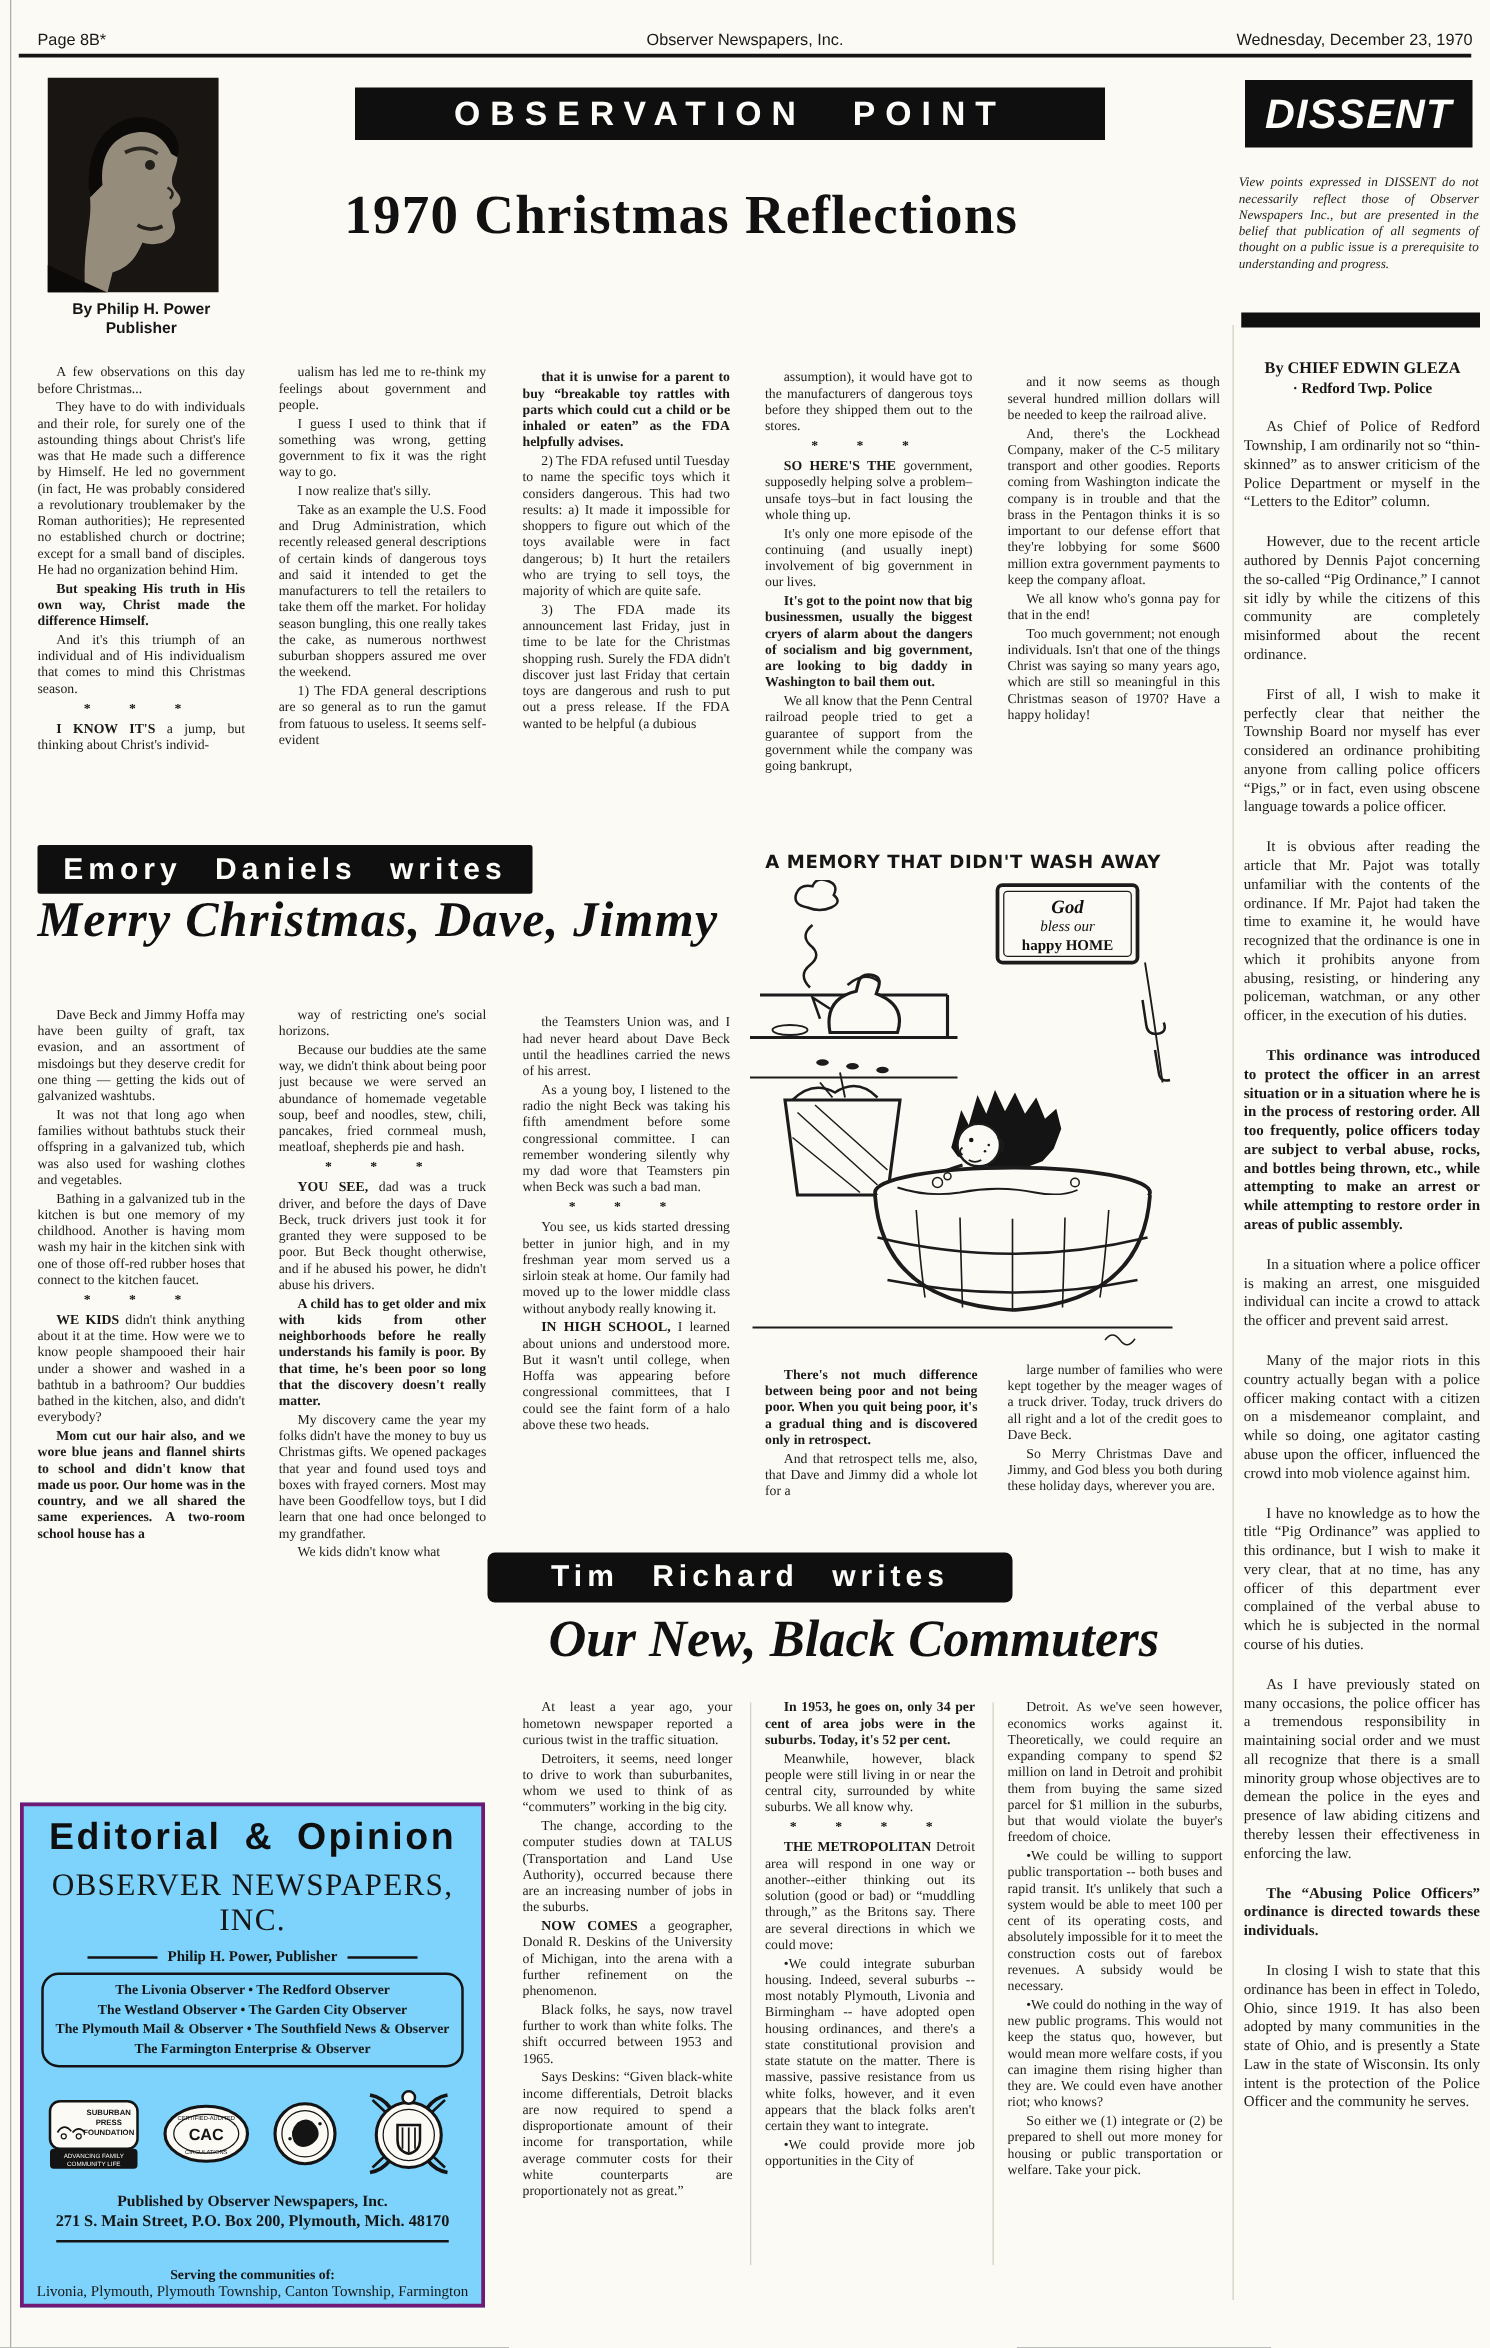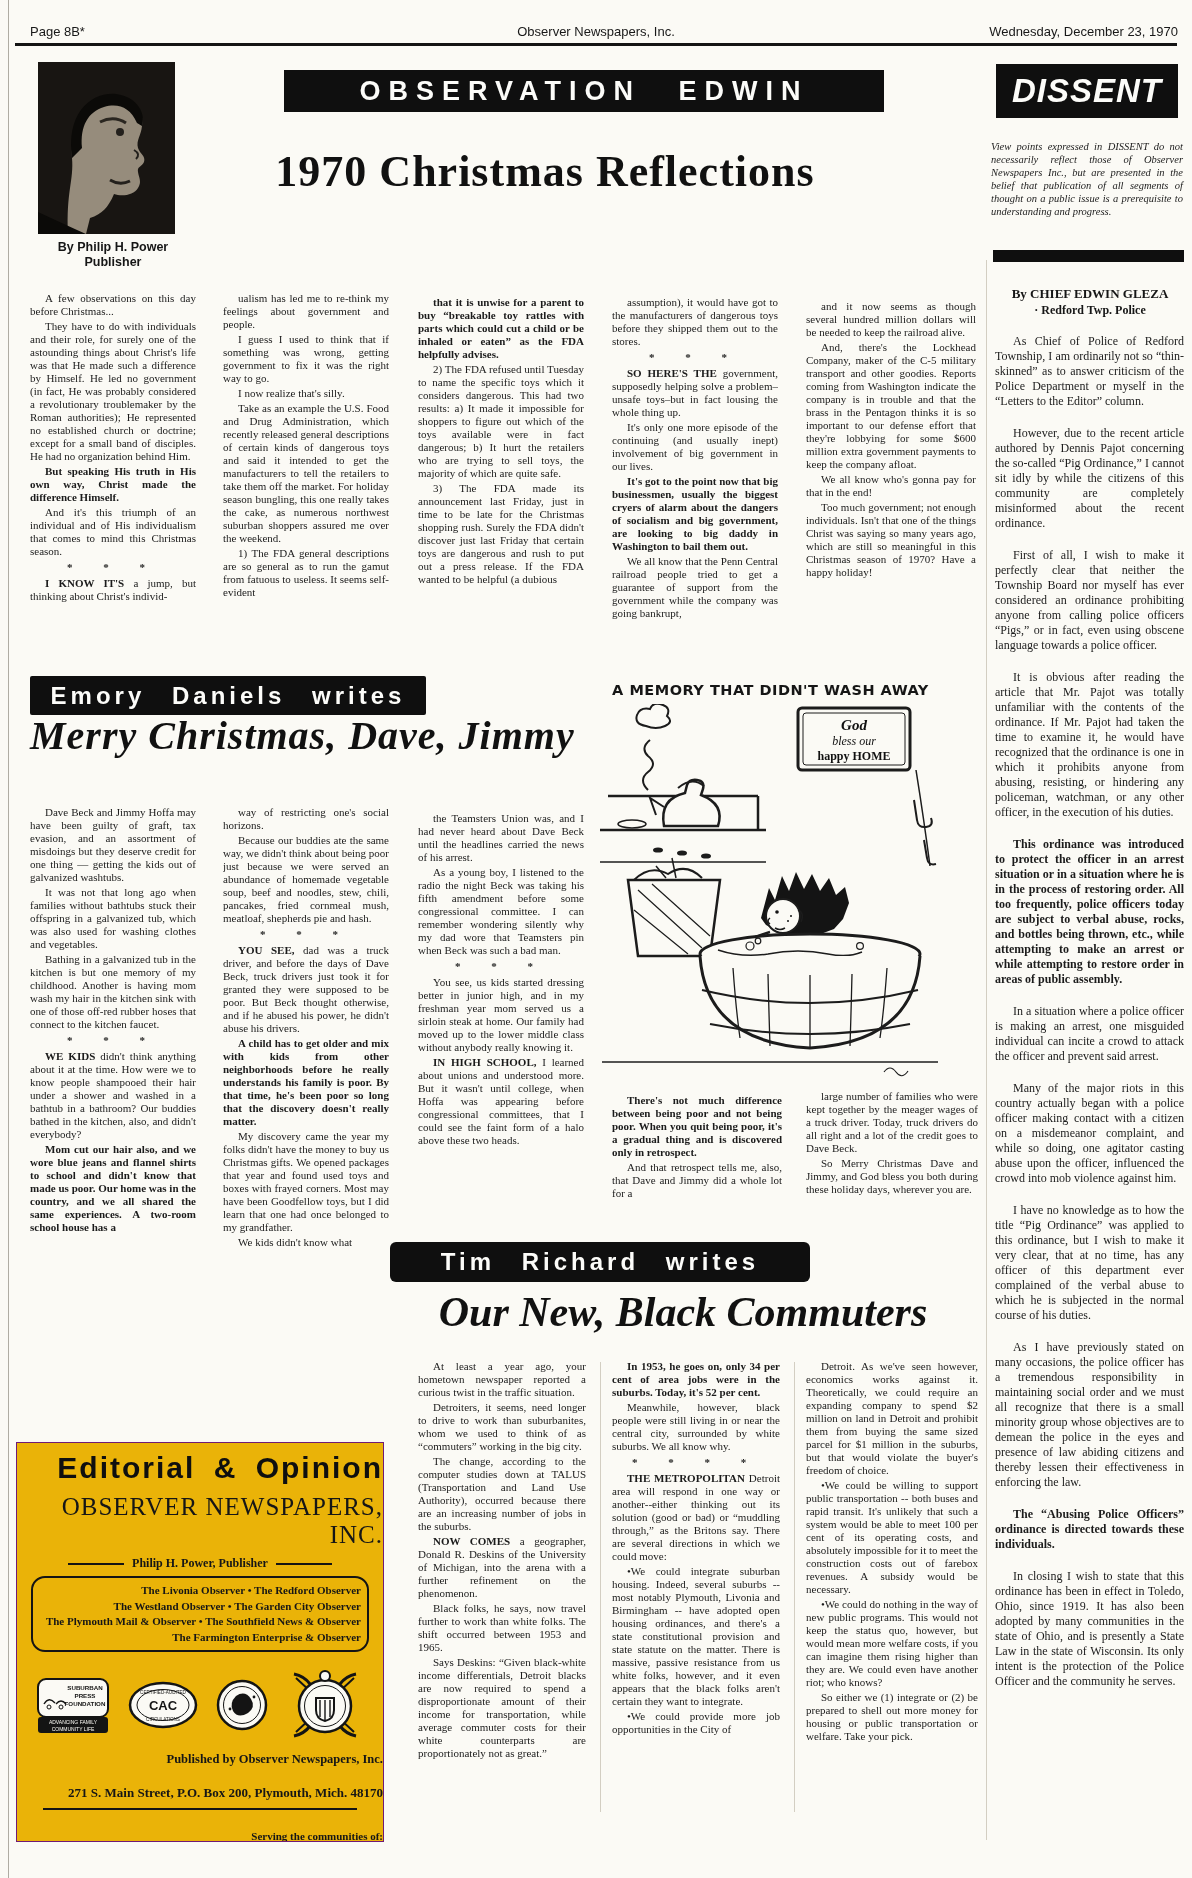--- a/index.html
+++ b/index.html
@@ -46,33 +46,33 @@
   .glezacol p{margin:0 0 17px 0;text-indent:18px;}
 
   .vline{position:absolute;width:1px;background:#d3cec2;}
 
   
   .cartoon-title{position:absolute;left:598px;top:682px;width:345px;text-align:center;
                  font-family:"DejaVu Sans",sans-serif;font-weight:bold;font-size:14.5px;letter-spacing:.5px;}
   .cartoon{position:absolute;left:598px;top:704px;width:345px;height:374px;}
 
   
-  .edbox{position:absolute;left:16px;top:1442px;width:366px;height:398px;border:1px solid #701a75;
-         background:#eab308;overflow:hidden;text-align:right;}
+  .edbox{position:absolute;left:16px;top:1442px;width:366px;height:398px;border:3px solid #701a75;
+         background:#7dd3fc;overflow:hidden;text-align:center;}
   .edbox .edtitle{font-family:"Liberation Sans",sans-serif;font-weight:bold;font-size:30px;
                   letter-spacing:2px;word-spacing:8px;margin-top:8px;color:#0f0f0f;}
   .edbox .edorg{font-size:25px;letter-spacing:1px;margin-top:8px;font-weight:normal;}
   .pubrow{display:flex;align-items:center;justify-content:center;gap:8px;margin-top:7px;}
   .pubrow .rl{height:2px;background:#141414;width:56px;}
   .pubrow span{font-weight:bold;font-size:12px;}
   .papersbox{margin:5px 14px 0 14px;border:2px solid #141414;border-radius:14px;padding:5px 6px;}
   .papersbox p{margin:0;font-weight:bold;font-size:11px;line-height:15.5px;text-indent:0;}
   .seals{display:flex;align-items:center;justify-content:space-around;margin:10px 10px 2px 10px;height:86px;}
   .edpub{font-weight:bold;font-size:12.5px;margin-top:4px;}
-  .edaddr{font-weight:bold;font-size:13px;margin-top:18px;}
+  .edaddr{font-weight:bold;font-size:13px;margin-top:0;}
   .edrule{height:2px;background:#141414;margin:7px 26px 0 26px;}
   .edserving{font-weight:bold;font-size:11px;margin-top:20px;}
   .edcomm p{margin:0;font-size:12px;line-height:15.5px;}
 </style>
 </head>
 <body>
 
 <div class="page">
   <div class="edge"></div>
 
@@ -91,21 +91,21 @@
       <path d="M96,88 q7,4 2,9" stroke="#23201c" fill="none" stroke-width="2"></path>
       <path d="M72,118 q10,6 20,1" stroke="#23201c" fill="none" stroke-width="3"></path>
       <path d="M0,150 q30,14 48,22 L0,172 Z" fill="#0b0a08"></path>
     </svg>
   </div>
   <div class="pbyline">
     <div>By Philip H. Power</div>
     <div>Publisher</div>
   </div>
 
-  <div class="blackbar obs">OBSERVATION EDWIN</div>
+  <div class="blackbar obs">OBSERVATION POINT</div>
   <div class="blackbar dissent">DISSENT</div>
   <div class="dissent-note">View points expressed in DISSENT do not necessarily reflect those of Observer Newspapers Inc., but are presented in the belief that publication of all segments of thought on a public issue is a prerequisite to understanding and progress.</div>
 
   <div class="hl hl1">1970 Christmas Reflections</div>
 
   <div class="col" style="left:30px;top:292px;height:354px;">
 
   <p class="para">A few observations on this day before Christmas...</p>
       <p class="para">They have to do with individuals and their role, for surely one of the astounding things about Christ's life was that He made such a difference by Himself. He led no government (in fact, He was probably considered a revolutionary troublemaker by the Roman authorities); He represented no established church or doctrine; except for a small band of disciples. He had no organization behind Him.</p>
       <p class="para b">But speaking His truth in His own way, Christ made the difference Himself.</p>

